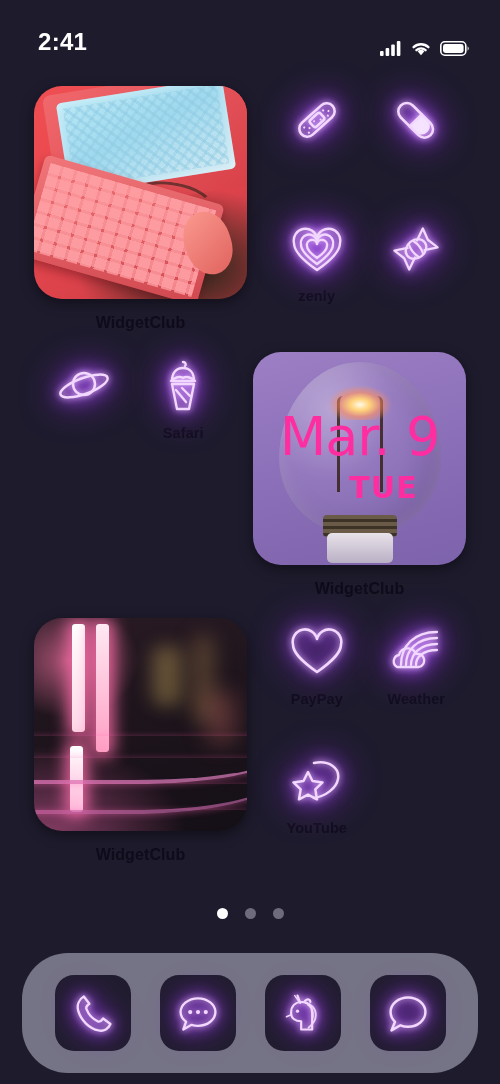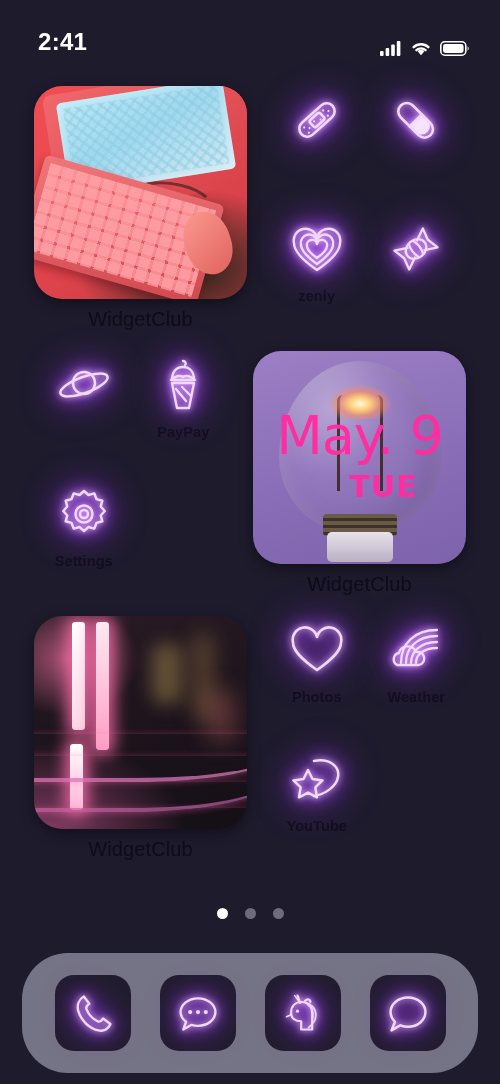--- a/index.html
+++ b/index.html
@@ -68,23 +68,23 @@
     width: 213px;
     height: 213px;
     border-radius: 28px;
     overflow: hidden;
     position: relative;
     box-shadow: 0 4px 14px rgba(0,0,0,.45);
   }
   .widget-label {
     text-align: center;
     color: #0e0b1a;
-    font-size: 20px;
-    font-weight: 400;
-    margin-top: 9px;
+    font-size: 16px;
+    font-weight: 700;
+    margin-top: 15px;
     letter-spacing: .1px;
   }
 
   
   .art-retro {
     background:
       radial-gradient(ellipse 120% 80% at 75% 85%, rgba(20,34,20,.92) 0%, rgba(20,34,20,0) 46%),
       linear-gradient(150deg, #ef4e52 0%, #e8484e 42%, #c93a45 100%);
   }
   .art-retro .monitor {
@@ -461,44 +461,34 @@
       <div class="app">
         <div class="app-icon">
           <svg class="neon" width="54" height="58" viewBox="0 0 54 58" fill="none" stroke="#f2d7ff" stroke-width="2.4" stroke-linecap="round" stroke-linejoin="round">
             <path d="M27 5 C29.5 5 30.5 7.5 29 9"></path>
             <path d="M16 24 C16 16 20 11 27 11 C34 11 38 16 38 24 Z"></path>
             <path d="M15 24 C19 20 24 19 27 21 C30 19 35 20 39 24"></path>
             <path d="M16 27 h22 l-5 25 h-12 z"></path>
             <path d="M20 33 l10 12 M26 31 l8 8"></path>
           </svg>
         </div>
-        <div class="app-label">PayPay</div>
-      </div>
-
-      <div class="app">
-        <div class="app-icon">
-          <svg class="neon" width="58" height="58" viewBox="0 0 58 58" fill="none" stroke="#f2d7ff" stroke-width="2.5" stroke-linejoin="round">
-            <path d="M29 6 l4.5 4 5.8 -1.6 2.2 5.7 5.8 1.6 -1.6 5.8 4 4.5 -4 4.5 1.6 5.8 -5.8 1.6 -2.2 5.7 -5.8 -1.6 -4.5 4 -4.5 -4 -5.8 1.6 -2.2 -5.7 -5.8 -1.6 1.6 -5.8 -4 -4.5 4 -4.5 -1.6 -5.8 5.8 -1.6 2.2 -5.7 5.8 1.6 Z"></path>
-            <circle cx="29" cy="29" r="8.5"></circle>
-            <circle cx="29" cy="29" r="4"></circle>
-          </svg>
-        </div>
-        <div class="app-label">Settings</div>
-      </div>
+        <div class="app-label">Safari</div>
+      </div>
+
 
     </div>
 
     <div class="widget half">
       <div class="widget-art art-bulb">
         <div class="glass"></div>
         <div class="filament"></div>
         <div class="spark"></div>
         <div class="screwcap"></div>
         <div class="base"></div>
-        <div class="bulb-date">May. 9</div>
+        <div class="bulb-date">Mar. 9</div>
         <div class="bulb-day">TUE</div>
       </div>
       <div class="widget-label">WidgetClub</div>
     </div>
   </div>
 
   <div class="grid-row">
 
     <div class="widget half">
       <div class="widget-art art-tracks">
@@ -518,21 +508,21 @@
     </div>
 
     <div class="icon-quad half">
 
       <div class="app">
         <div class="app-icon">
           <svg class="neon" width="58" height="58" viewBox="0 0 58 58" fill="none" stroke="#f2d7ff" stroke-width="2.6" stroke-linecap="round" stroke-linejoin="round">
             <path d="M29 49 C12 37 5 29 5 21.5 A11.5 11.5 0 0 1 29 16 A11.5 11.5 0 0 1 53 21.5 C53 29 46 37 29 49 Z"></path>
           </svg>
         </div>
-        <div class="app-label">Photos</div>
+        <div class="app-label">PayPay</div>
       </div>
 
       <div class="app">
         <div class="app-icon">
           <svg class="neon" width="58" height="58" viewBox="0 0 58 58" fill="none" stroke="#f2d7ff" stroke-width="2.3" stroke-linecap="round" stroke-linejoin="round">
             <path d="M14 42 C14 23 27 9 50 9"></path>
             <path d="M19 42 C19 27 30 15 50 15"></path>
             <path d="M24 42 C24 31 33 21 50 21"></path>
             <path d="M29 42 C29 34 36 27 50 27"></path>
             <path d="M10 44 a6.5 6.5 0 0 1 2 -12 a9 9 0 0 1 17 -1 a6 6 0 0 1 3 13 Z"></path>

